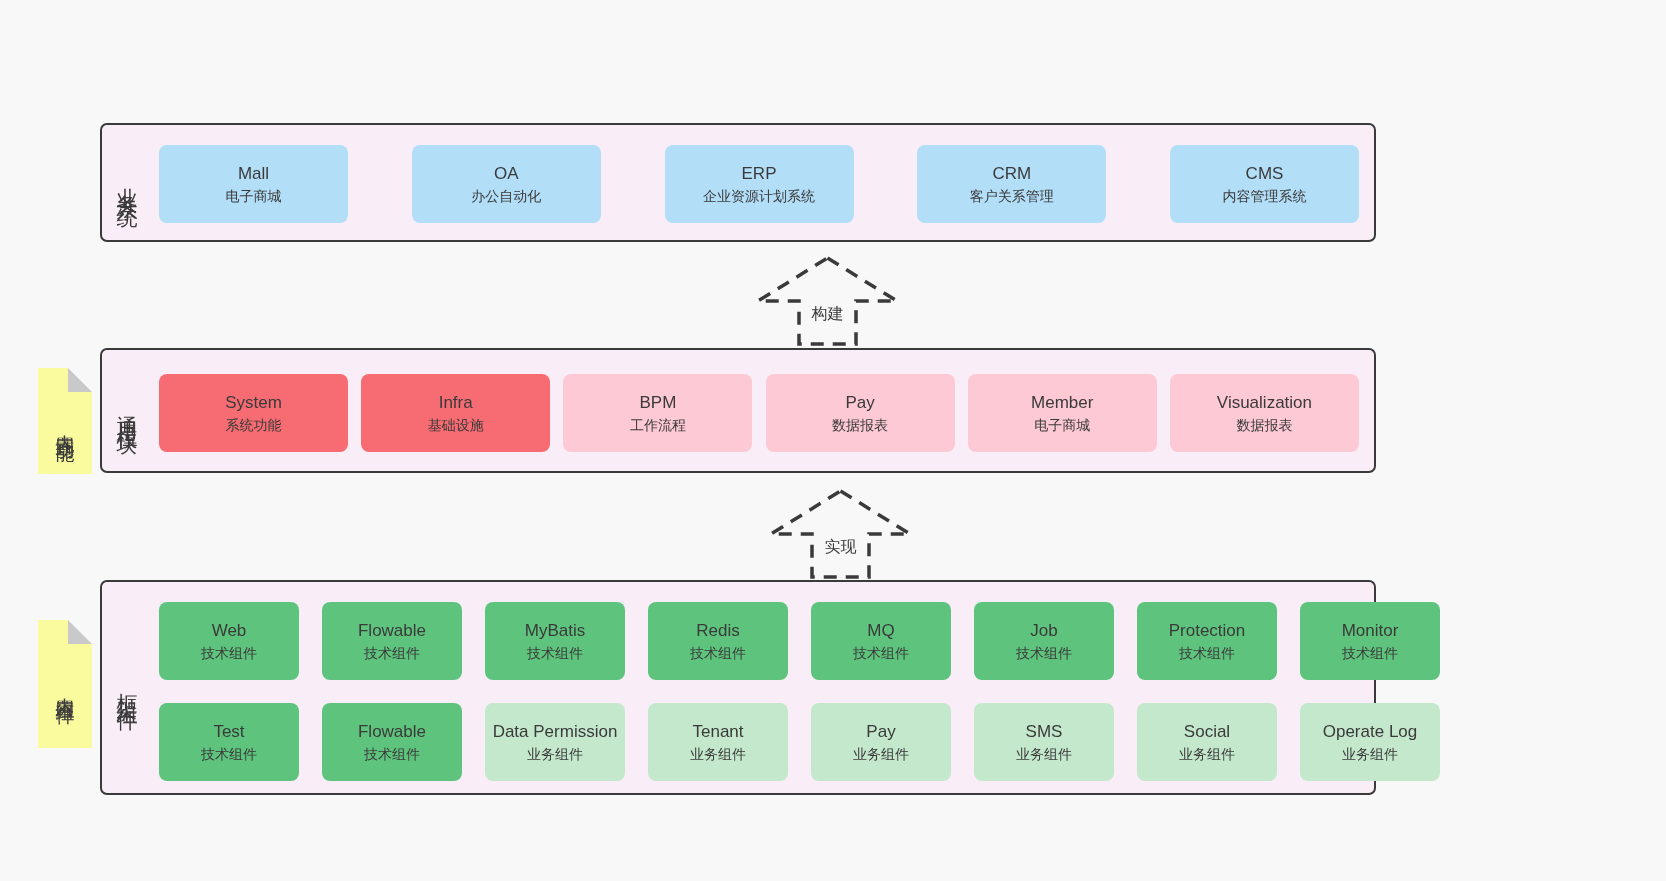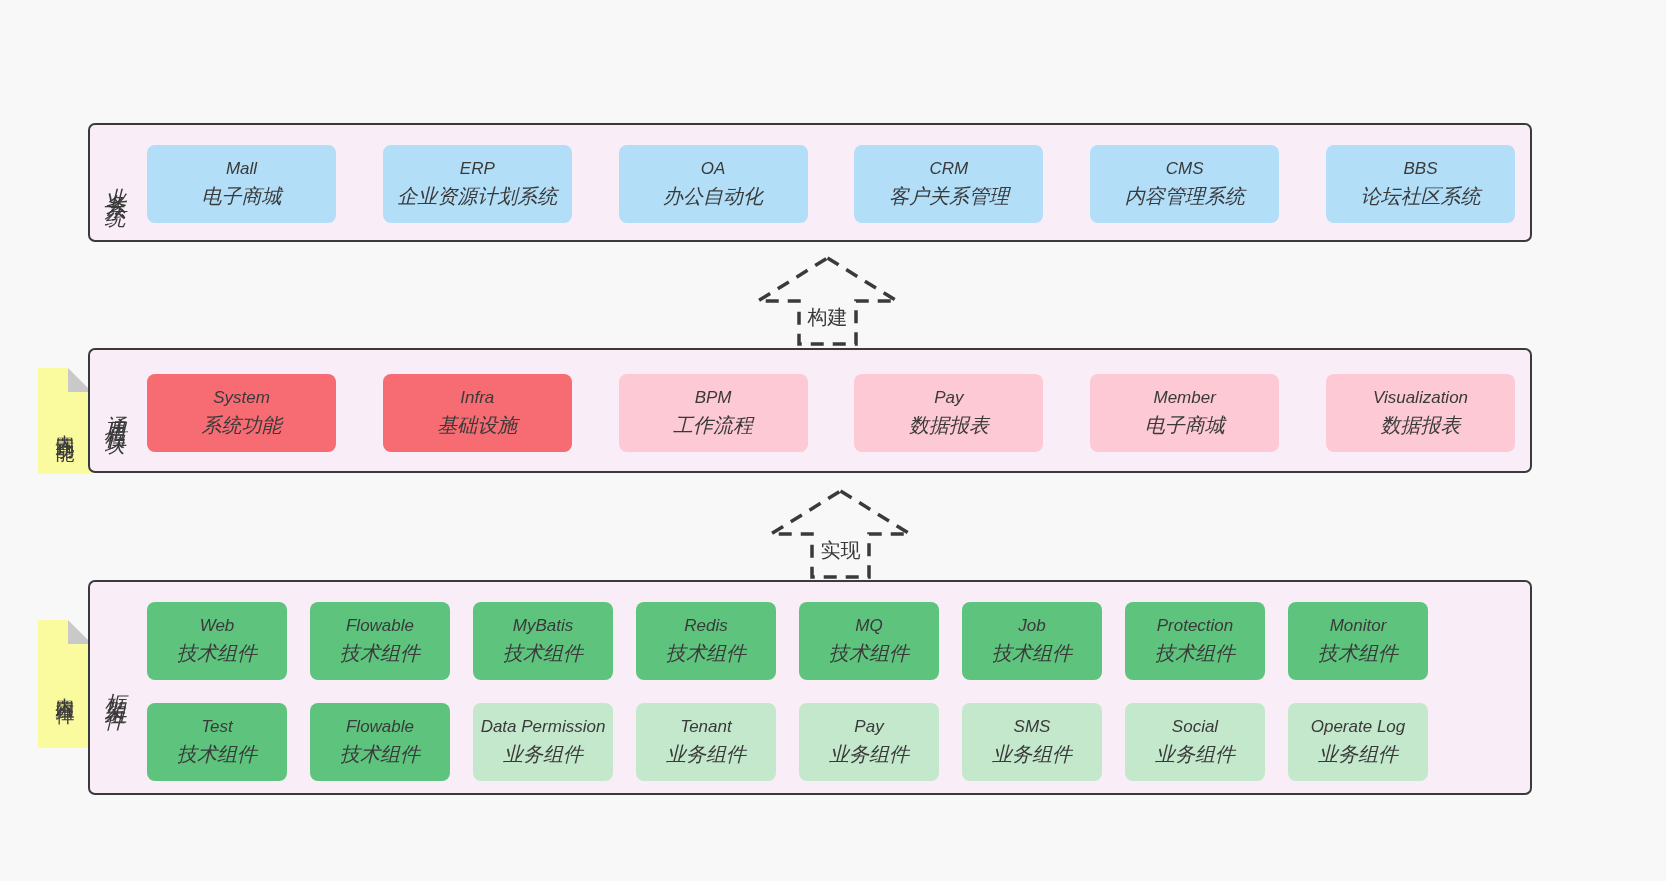--- a/index.html
+++ b/index.html
@@ -9,25 +9,24 @@
   }
   *{margin:0;padding:0;box-sizing:border-box;}
   html,body{width:1666px;height:881px;}
   body{
     position:relative; overflow:hidden;
     background:var(--page-bg);
     font-family:"Liberation Sans","DejaVu Sans",sans-serif;
     color:var(--text);
   }
   .layer{
-    position:absolute; left:88px; width:1444px;
+    position:absolute; left:100px; width:1276px;
     background:var(--layer-bg);
     border:2px solid var(--line); border-radius:7px;
     z-index:2;
-    font-style:italic;
   }
   .layer-label{
     position:absolute; left:11px; top:50%; transform:translateY(-50%);
     writing-mode:vertical-rl; text-orientation:upright;
     font-size:21px; letter-spacing:6px; color:var(--text); white-space:nowrap;
   }
   .row-flex{
     position:absolute; left:57px; right:15px; height:78px;
     display:flex; justify-content:space-between; align-items:stretch;
   }
@@ -41,41 +40,41 @@
     display:flex; flex-direction:column; justify-content:center; align-items:center;
     text-align:center; line-height:1.45; padding:2px 4px;
   }
   .grid8 .box{width:140px;}
   .box[data-type="blue"]{background:var(--blue);}
   .box[data-type="red"]{background:var(--red);}
   .box[data-type="pink"]{background:var(--pink);}
   .box[data-type="green"]{background:var(--green);}
   .box[data-type="lightgreen"]{background:var(--lightgreen);border-radius:8px;}
   .box .box-name{font-size:17px;}
-  .box .box-sub{font-size:20px;}
+  .box .box-sub{font-size:14px;}
   .sticky{
     position:absolute; left:38px; width:54px;
     background:var(--yellow); z-index:1;
     display:flex; align-items:center; justify-content:center;
   }
   .sticky::after{
     content:""; position:absolute; top:0; right:0; width:0; height:0;
     border-width:12px; border-style:solid;
     border-color:var(--page-bg) var(--page-bg) var(--fold) var(--fold);
   }
   .sticky .sticky-label{
     writing-mode:vertical-rl; text-orientation:upright;
     font-size:19px; letter-spacing:3px; color:var(--text); white-space:nowrap;
     margin-top:8px;
   }
   .arrow{position:absolute; width:145px; height:92px; z-index:1;}
   .arrow svg{display:block; width:100%; height:100%;}
   .arrow .arrow-label{
     position:absolute; left:50%; top:52%; transform:translateX(-50%);
-    background:var(--page-bg); padding:1px 4px; font-size:20px; white-space:nowrap;
+    background:var(--page-bg); padding:1px 4px; font-size:16px; white-space:nowrap;
   }
   
   #layer-business{top:123px; height:119px;}
   #layer-business .row-flex{top:20px;}
   #layer-common{top:348px; height:125px;}
   #layer-common .row-flex{top:24px;}
   #layer-framework{top:580px; height:215px;}
   #sticky-features{top:368px; height:106px;}
   #sticky-components{top:620px; height:128px;}
   #arrow-build{left:755px; top:255px;}
@@ -92,38 +91,34 @@
 </div>
 
 <div class="layer" id="layer-business">
   <div class="layer-label">业务系统</div>
   <div class="row-flex">
     <div class="box" data-type="blue">
       <div class="box-name">Mall</div>
       <div class="box-sub">电子商城</div>
     </div>
     <div class="box" data-type="blue">
+      <div class="box-name">OA</div>
+      <div class="box-sub">办公自动化</div>
+    </div>
+    <div class="box" data-type="blue">
       <div class="box-name">ERP</div>
       <div class="box-sub">企业资源计划系统</div>
     </div>
     <div class="box" data-type="blue">
-      <div class="box-name">OA</div>
-      <div class="box-sub">办公自动化</div>
-    </div>
-    <div class="box" data-type="blue">
       <div class="box-name">CRM</div>
       <div class="box-sub">客户关系管理</div>
     </div>
     <div class="box" data-type="blue">
       <div class="box-name">CMS</div>
       <div class="box-sub">内容管理系统</div>
-    </div>
-    <div class="box" data-type="blue">
-      <div class="box-name">BBS</div>
-      <div class="box-sub">论坛社区系统</div>
     </div>
   </div>
 </div>
 
 <div class="arrow" id="arrow-build">
   <svg viewBox="0 0 145 92">
     <polygon points="72.5,3 142,46 101,46 101,89 44,89 44,46 3,46" fill="none" stroke="#3a3a3a" stroke-width="3.5" stroke-dasharray="13 9"></polygon>
   </svg>
   <span class="arrow-label">构建</span>
 </div>

